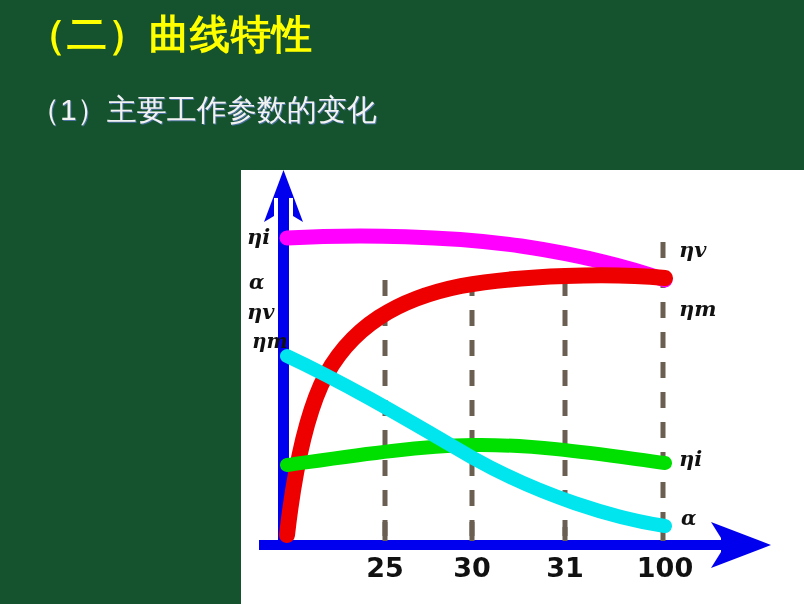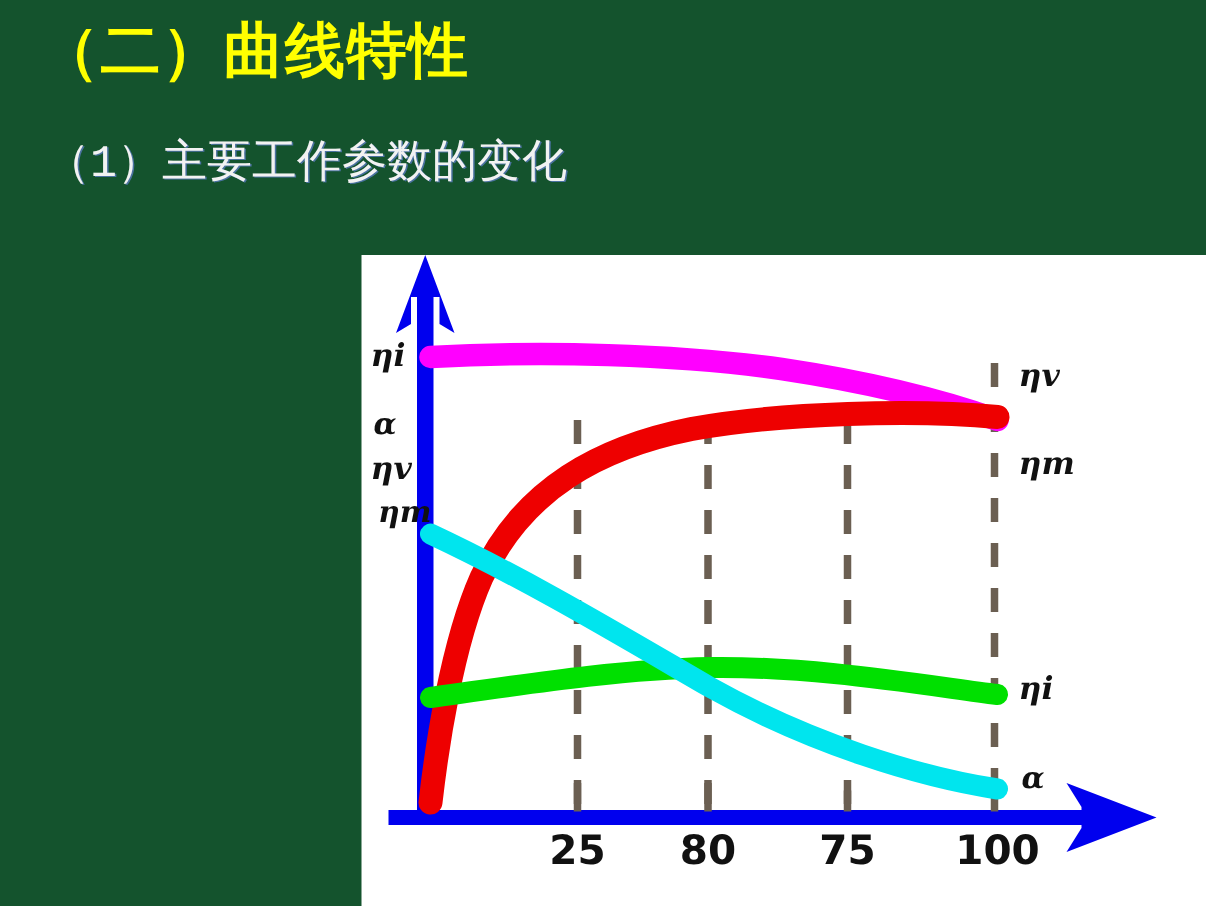--- a/index.html
+++ b/index.html
@@ -26,21 +26,21 @@
     font-size: 40px;
     line-height: 1.0;
     color: #ffff00;
     letter-spacing: 1px;
     white-space: nowrap;
   }
   #title-sub {
     position: absolute;
     left: 30px;
     top: 95px;
-    font-family: Liberation Mono, monospace;
+    font-family: Liberation Sans, sans-serif;
     font-size: 30px;
     line-height: 1.0;
     color: #f2f2f2;
     white-space: nowrap;
     text-shadow: 1px 1px 0 rgba(120,140,255,0.55);
   }
 
   
   #chart-panel {
     position: absolute;
@@ -169,20 +169,20 @@
       <span>ηm</span>
     </div>
     <div class="axis-letter" id="rl-2">
       <span>ηi</span>
     </div>
     <div class="axis-letter" id="rl-3">
       <span>α</span>
     </div>
 
     <div class="xtick" style="left:144px">25</div>
-    <div class="xtick" style="left:231px">80</div>
-    <div class="xtick" style="left:324px">75</div>
+    <div class="xtick" style="left:231px">30</div>
+    <div class="xtick" style="left:324px">31</div>
     <div class="xtick" style="left:424px">100</div>
 
 
   </div>
 
 </div>
 
 </body></html>

